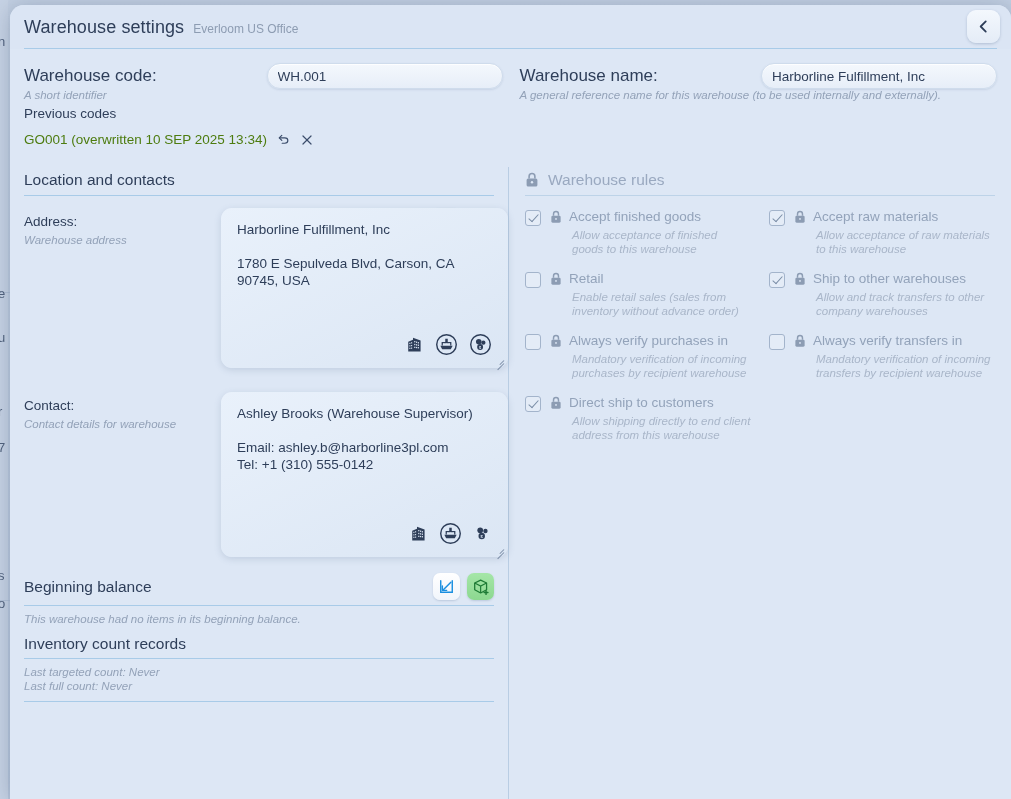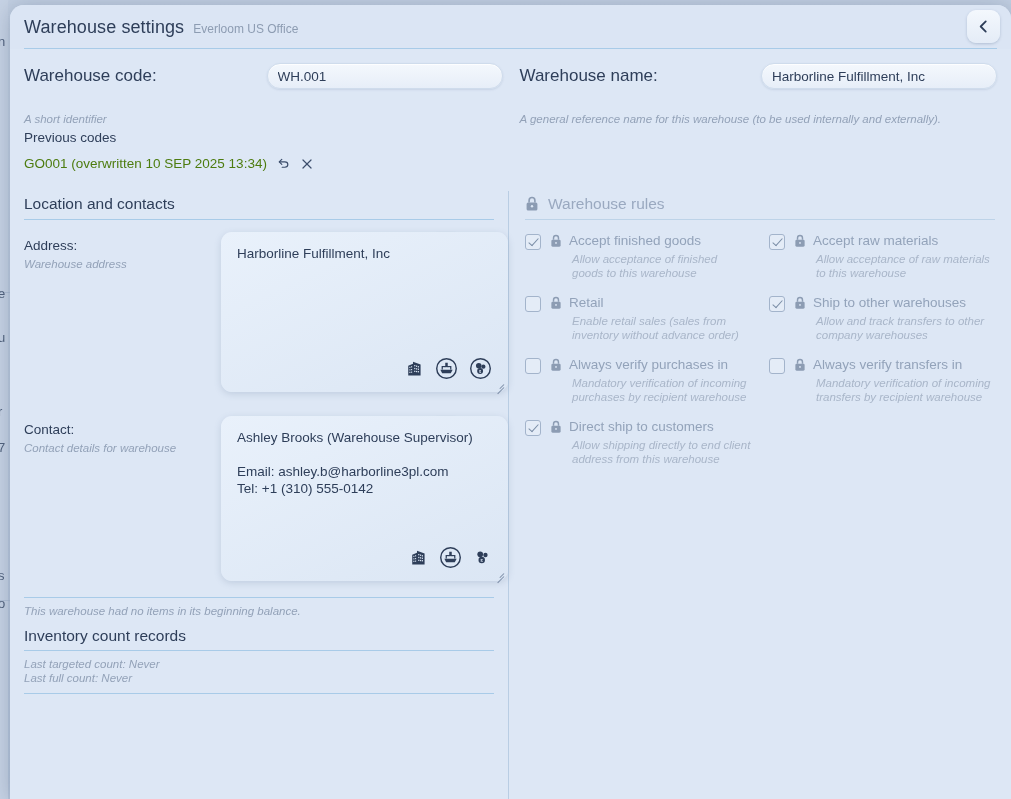--- a/index.html
+++ b/index.html
@@ -131,21 +131,21 @@
     font-family: "Liberation Sans", sans-serif;
     outline: none;
   }
   #wh-code-wrap .field-input { margin-right: 8px; }
   #wh-name-wrap { padding-left: 9px; }
   #wh-name-wrap .field-input { width: 236px; }
   .field-hint {
     font-size: 11.5px;
     font-style: italic;
     color: #93a2b8;
-    margin-top: 24px;
+    margin-top: 0;
   }
   #prev-codes-title {
     font-size: 13.5px;
     color: #2e3e59;
     margin-top: 5px;
   }
   #prev-code-row {
     margin-top: 11px;
     display: flex;
     align-items: center;
@@ -425,20 +425,21 @@
             <span>
               <svg width="20" height="20" viewBox="0 0 20 20">
                 <path d="M4.4 4.4 15.6 15.6M15.6 4.4 4.4 15.6" fill="none" stroke="#8b9bb1" stroke-width="2.1" stroke-linecap="round"></path>
               </svg>
             </span>
           </button>
         </div>
 
         <div class="card">
           <div class="card-title">Harborline Fulfillment, Inc</div>
+          <div class="card-body">1780 E Sepulveda Blvd, Carson, CA 90745, USA</div>
           <div class="card-icons">
             <span class="card-ico">
               <svg width="19" height="19" viewBox="0 0 20 20">
                 <path d="M3.4 17.4V7.2l5-2.3v12.5z" fill="#2e3e59"></path>
                 <path d="M8.4 17.4V2.8l8 2.9v11.7z" fill="#2e3e59"></path>
                 <g fill="#dbe6f4">
                   <rect x="4.6" y="8.2" width="1.1" height="1.3"></rect>
                     <rect x="6.4" y="7.6" width="1.1" height="1.3"></rect>
                   <rect x="4.6" y="10.8" width="1.1" height="1.3"></rect>
                     <rect x="6.4" y="10.5" width="1.1" height="1.3"></rect>
@@ -558,20 +559,43 @@
             </span>
           </div>
           <span class="card-grip">
               <i></i>
               <i></i>
             </span>
         </div>
       </div>
 
       <div style="margin-top:16px;">
+        <div class="sub-head">
+          <span>Beginning balance</span>
+          <span style="margin-left:auto;display:flex;gap:7px;">
+            <button class="sq-btn white">
+              <span>
+                <svg width="17" height="17" viewBox="0 0 18 18">
+                  <path d="M15.1 2.9v12.2H2.9V2.9" fill="none" stroke="#1a8fe0" stroke-width="1.5" stroke-linecap="round"></path>
+                  <path d="M13.6 4.4 5.4 12.6" fill="none" stroke="#1a8fe0" stroke-width="1.5" stroke-linecap="round"></path>
+                  <path d="M4.6 8.5v4.6h4.6" fill="none" stroke="#1a8fe0" stroke-width="1.5" stroke-linecap="round" stroke-linejoin="round"></path>
+                </svg>
+              </span>
+            </button>
+            <button class="sq-btn green">
+              <span>
+                <svg width="18" height="18" viewBox="0 0 20 20">
+                  <path d="M9.6 2.4 16.2 5.6v7.4L9.6 16.6 3 13V5.6z" fill="none" stroke="#1d7a35" stroke-width="1.4" stroke-linejoin="round"></path>
+                  <path d="M3 5.6 9.6 8.9 16.2 5.6M9.6 8.9v7.7" fill="none" stroke="#1d7a35" stroke-width="1.3"></path>
+                  <path d="M15.6 14.1v4.1M13.5 16.1h4.2" fill="none" stroke="#1d7a35" stroke-width="1.6" stroke-linecap="round"></path>
+                </svg>
+              </span>
+            </button>
+          </span>
+        </div>
         <div class="sec-rule" style="margin-bottom:0;"></div>
         <div class="note-italic">This warehouse had no items in its beginning balance.</div>
       </div>
 
       <div style="margin-top:10px;">
         <div class="sub-head">
           <span>Inventory count records</span>
         </div>
         <div class="sec-rule" style="margin-bottom:0;"></div>
         <div class="note-italic">Last targeted count: Never</div>

